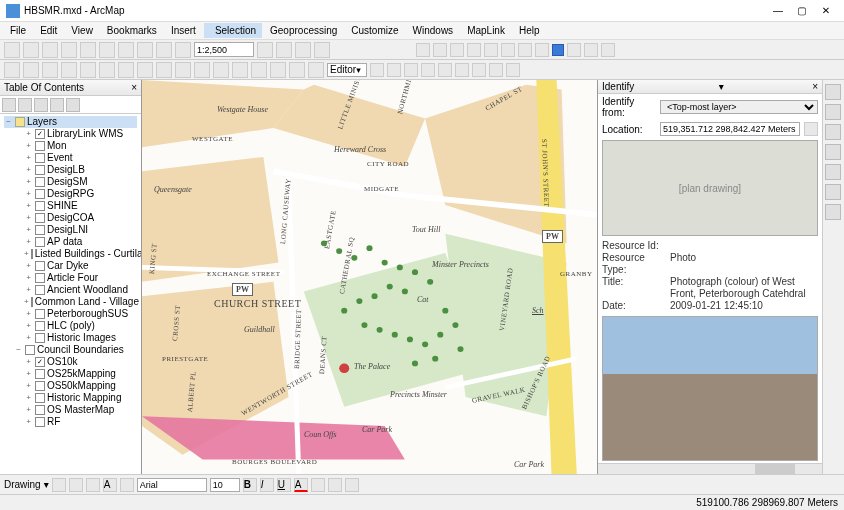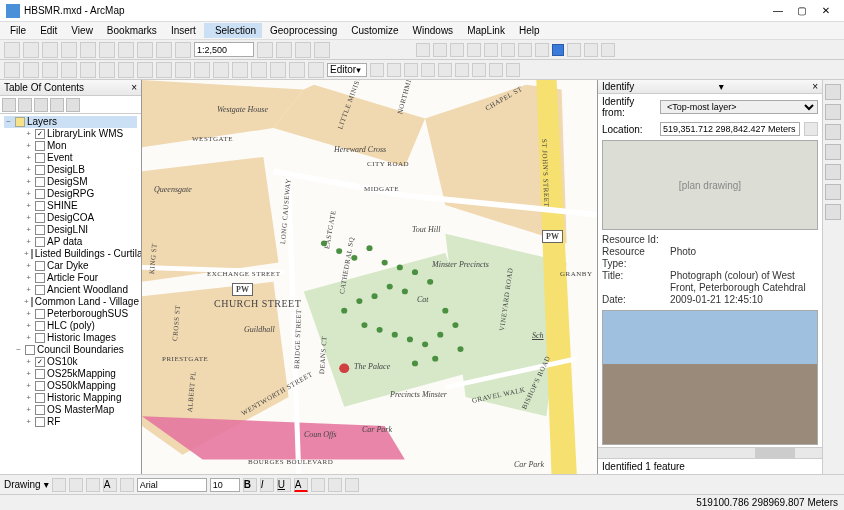--- a/index.html
+++ b/index.html
@@ -348,30 +348,30 @@
       <div class="maplab" style="left: 65px; top: 190px; font-style: normal; font-family: Tahoma; font-size: 7px; letter-spacing: 0.5px;">EXCHANGE STREET</div>
       <div class="maplab" style="left: 90px; top: 203px; background: rgb(255, 255, 255); border: 1px solid rgb(102, 102, 102); padding: 1px 3px; font-style: normal; font-weight: bold;">PW</div>
       <div class="maplab" style="left: 72px; top: 218px; font-style: normal; font-family: Tahoma; font-size: 10px; letter-spacing: 0.5px;">CHURCH STREET</div>
       <div class="maplab" style="left: 102px; top: 245px;">Guildhall</div>
       <div class="maplab" style="left: 33px; top: 257px; font-style: normal; font-family: Tahoma; font-size: 7px; letter-spacing: 0.5px; transform: rotate(-85deg); transform-origin: left center;">CROSS ST</div>
       <div class="maplab" style="left: 20px; top: 275px; font-style: normal; font-family: Tahoma; font-size: 7px; letter-spacing: 0.5px;">PRIESTGATE</div>
       <div class="maplab" style="left: 10px; top: 190px; font-style: normal; font-family: Tahoma; font-size: 7px; letter-spacing: 0.5px; transform: rotate(-85deg); transform-origin: left center;">KING ST</div>
       <div class="maplab" style="left: 155px; top: 285px; font-style: normal; font-family: Tahoma; font-size: 7px; letter-spacing: 0.5px; transform: rotate(-88deg); transform-origin: left center;">BRIDGE STREET</div>
       <div class="maplab" style="left: 100px; top: 330px; font-style: normal; font-family: Tahoma; font-size: 7px; letter-spacing: 0.5px; transform: rotate(-30deg); transform-origin: left center;">WENTWORTH STREET</div>
       <div class="maplab" style="left: 48px; top: 328px; font-style: normal; font-family: Tahoma; font-size: 7px; letter-spacing: 0.5px; transform: rotate(-85deg); transform-origin: left center;">ALBERT PL</div>
-      <div class="maplab" style="left: 106px; top: 378px; font-style: normal; font-family: Tahoma; font-size: 7px; letter-spacing: 0.5px;">BOURGES BOULEVARD</div>
+      <div class="maplab" style="left: 90px; top: 378px; font-style: normal; font-family: Tahoma; font-size: 7px; letter-spacing: 0.5px;">BOURGES BOULEVARD</div>
       <div class="maplab" style="left: 180px; top: 290px; font-style: normal; font-family: Tahoma; font-size: 7px; letter-spacing: 0.5px; transform: rotate(-86deg); transform-origin: left center;">DEANS CT</div>
       <div class="maplab" style="left: 275px; top: 215px;">Cat</div>
       <div class="maplab" style="left: 185px; top: 165px; font-style: normal; font-family: Tahoma; font-size: 7px; letter-spacing: 0.5px; transform: rotate(-80deg); transform-origin: left center;">EASTGATE</div>
       <div class="maplab" style="left: 200px; top: 210px; font-style: normal; font-family: Tahoma; font-size: 7px; letter-spacing: 0.5px; transform: rotate(-80deg); transform-origin: left center;">CATHEDRAL SQ</div>
       <div class="maplab" style="left: 270px; top: 145px;">Tout Hill</div>
       <div class="maplab" style="left: 290px; top: 180px;">Minster Precincts</div>
       <div class="maplab" style="left: 400px; top: 150px; background: rgb(255, 255, 255); border: 1px solid rgb(102, 102, 102); padding: 1px 3px; font-style: normal; font-weight: bold;">PW</div>
       <div class="maplab" style="left: 418px; top: 190px; font-style: normal; font-family: Tahoma; font-size: 7px; letter-spacing: 0.5px;">GRANBY</div>
-      <div class="maplab" style="left: 390px; top: 251px; text-decoration: underline;">Sch</div>
+      <div class="maplab" style="left: 390px; top: 226px; text-decoration: underline;">Sch</div>
       <div class="maplab" style="left: 360px; top: 247px; font-style: normal; font-family: Tahoma; font-size: 7px; letter-spacing: 0.5px; transform: rotate(-82deg); transform-origin: left center;">VINEYARD ROAD</div>
       <div class="maplab" style="left: 212px; top: 282px;">The Palace</div>
       <div class="maplab" style="left: 248px; top: 310px;">Precincts Minster</div>
       <div class="maplab" style="left: 330px; top: 317px; font-style: normal; font-family: Tahoma; font-size: 7px; letter-spacing: 0.5px; transform: rotate(-12deg); transform-origin: left center;">GRAVEL WALK</div>
       <div class="maplab" style="left: 382px; top: 325px; font-style: normal; font-family: Tahoma; font-size: 7px; letter-spacing: 0.5px; transform: rotate(-65deg); transform-origin: left center;">BISHOP'S ROAD</div>
       <div class="maplab" style="left: 220px; top: 345px;">Car Park</div>
       <div class="maplab" style="left: 162px; top: 350px;">Coun Offs</div>
       <div class="maplab" style="left: 372px; top: 380px;">Car Park</div>
     </div>
 
@@ -405,21 +405,20 @@
         </div>
         <div class="arow">
           <div class="k">Date:</div>
           <div class="v">2009-01-21 12:45:10</div>
         </div>
       </div>
     <div class="img-placeholder cathedral"></div>
     <div class="hscroll">
         <div class="thumb"></div>
       </div>
-    <div class="identify-status">Identified 1 feature</div>
   </div>
 
   <div class="side-toolbar">
     <div></div>
     <div></div>
     <div></div>
     <div></div>
     <div></div>
     <div></div>
     <div></div>

